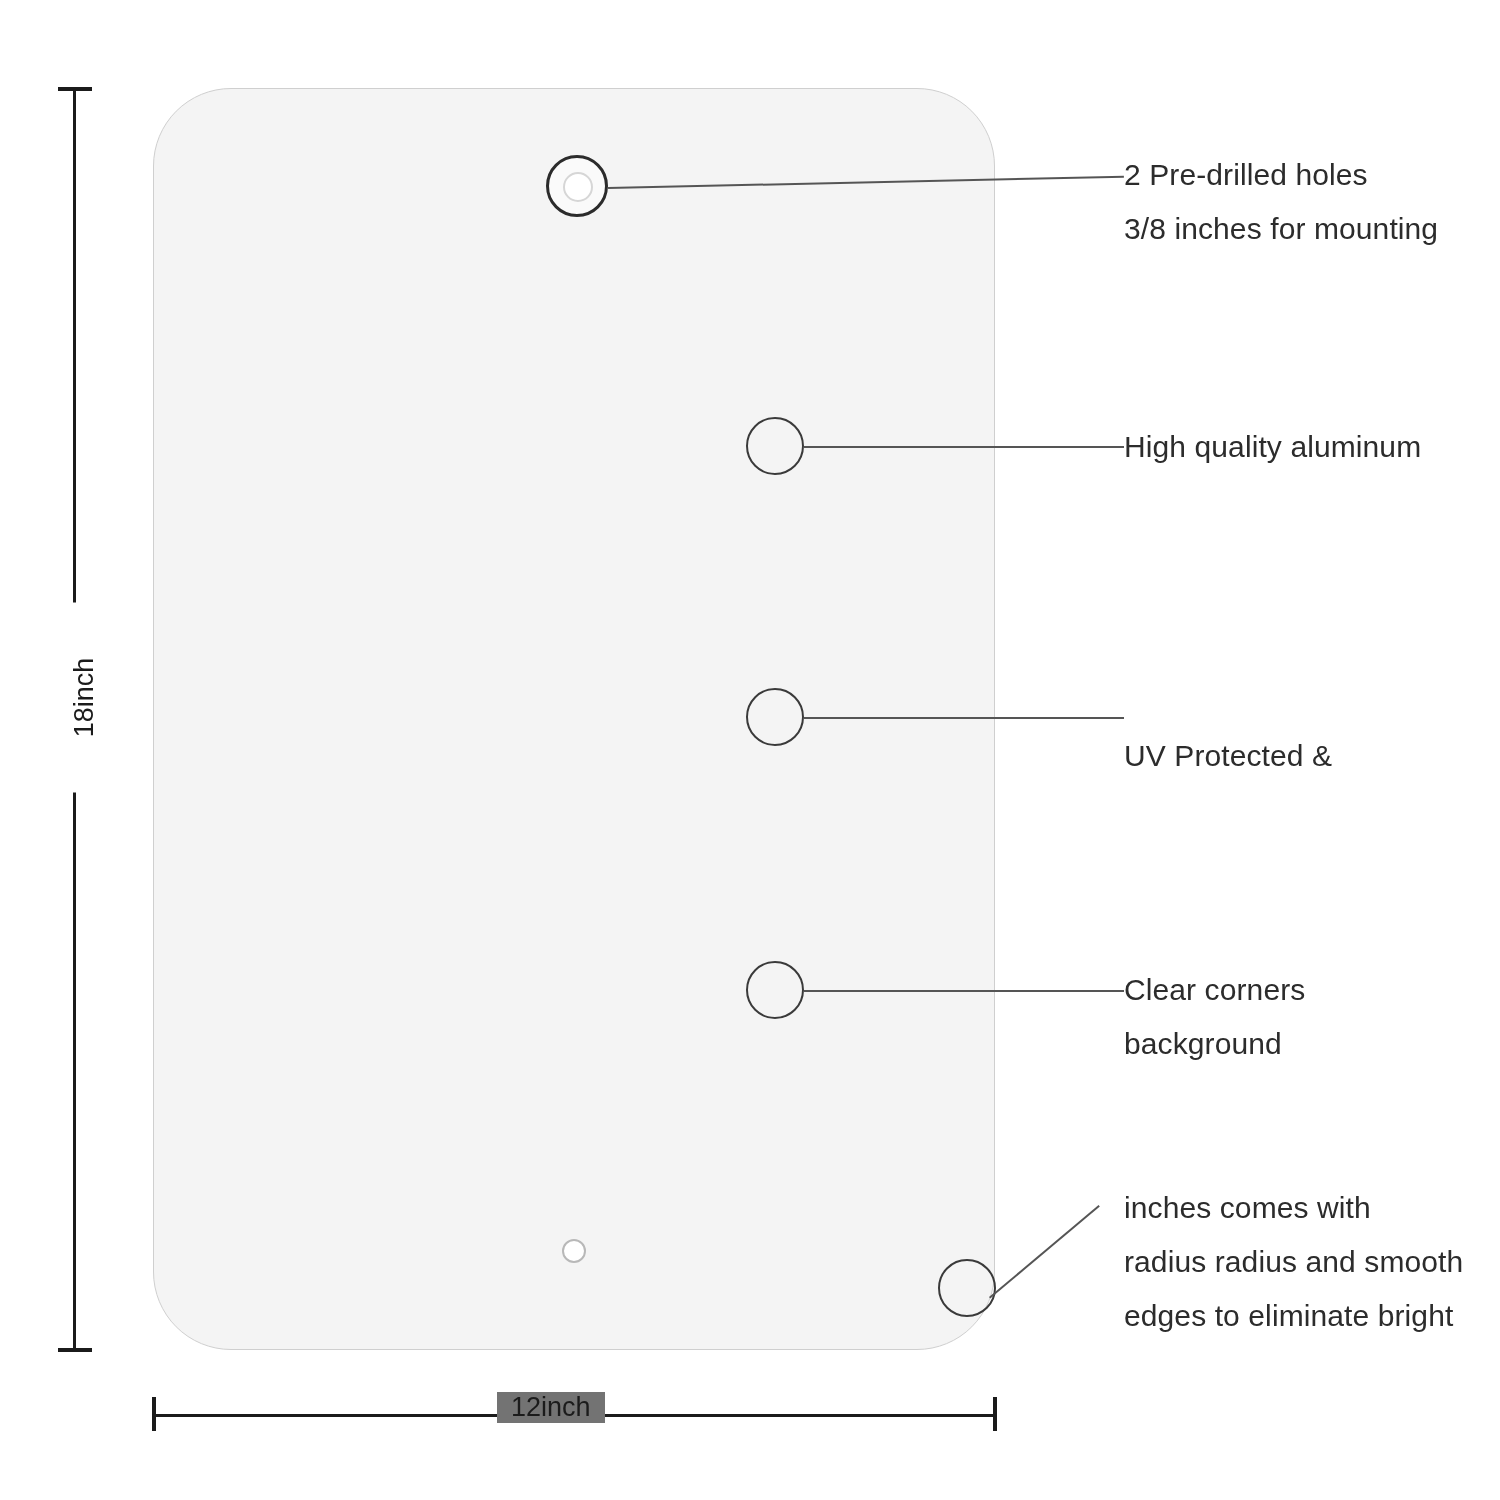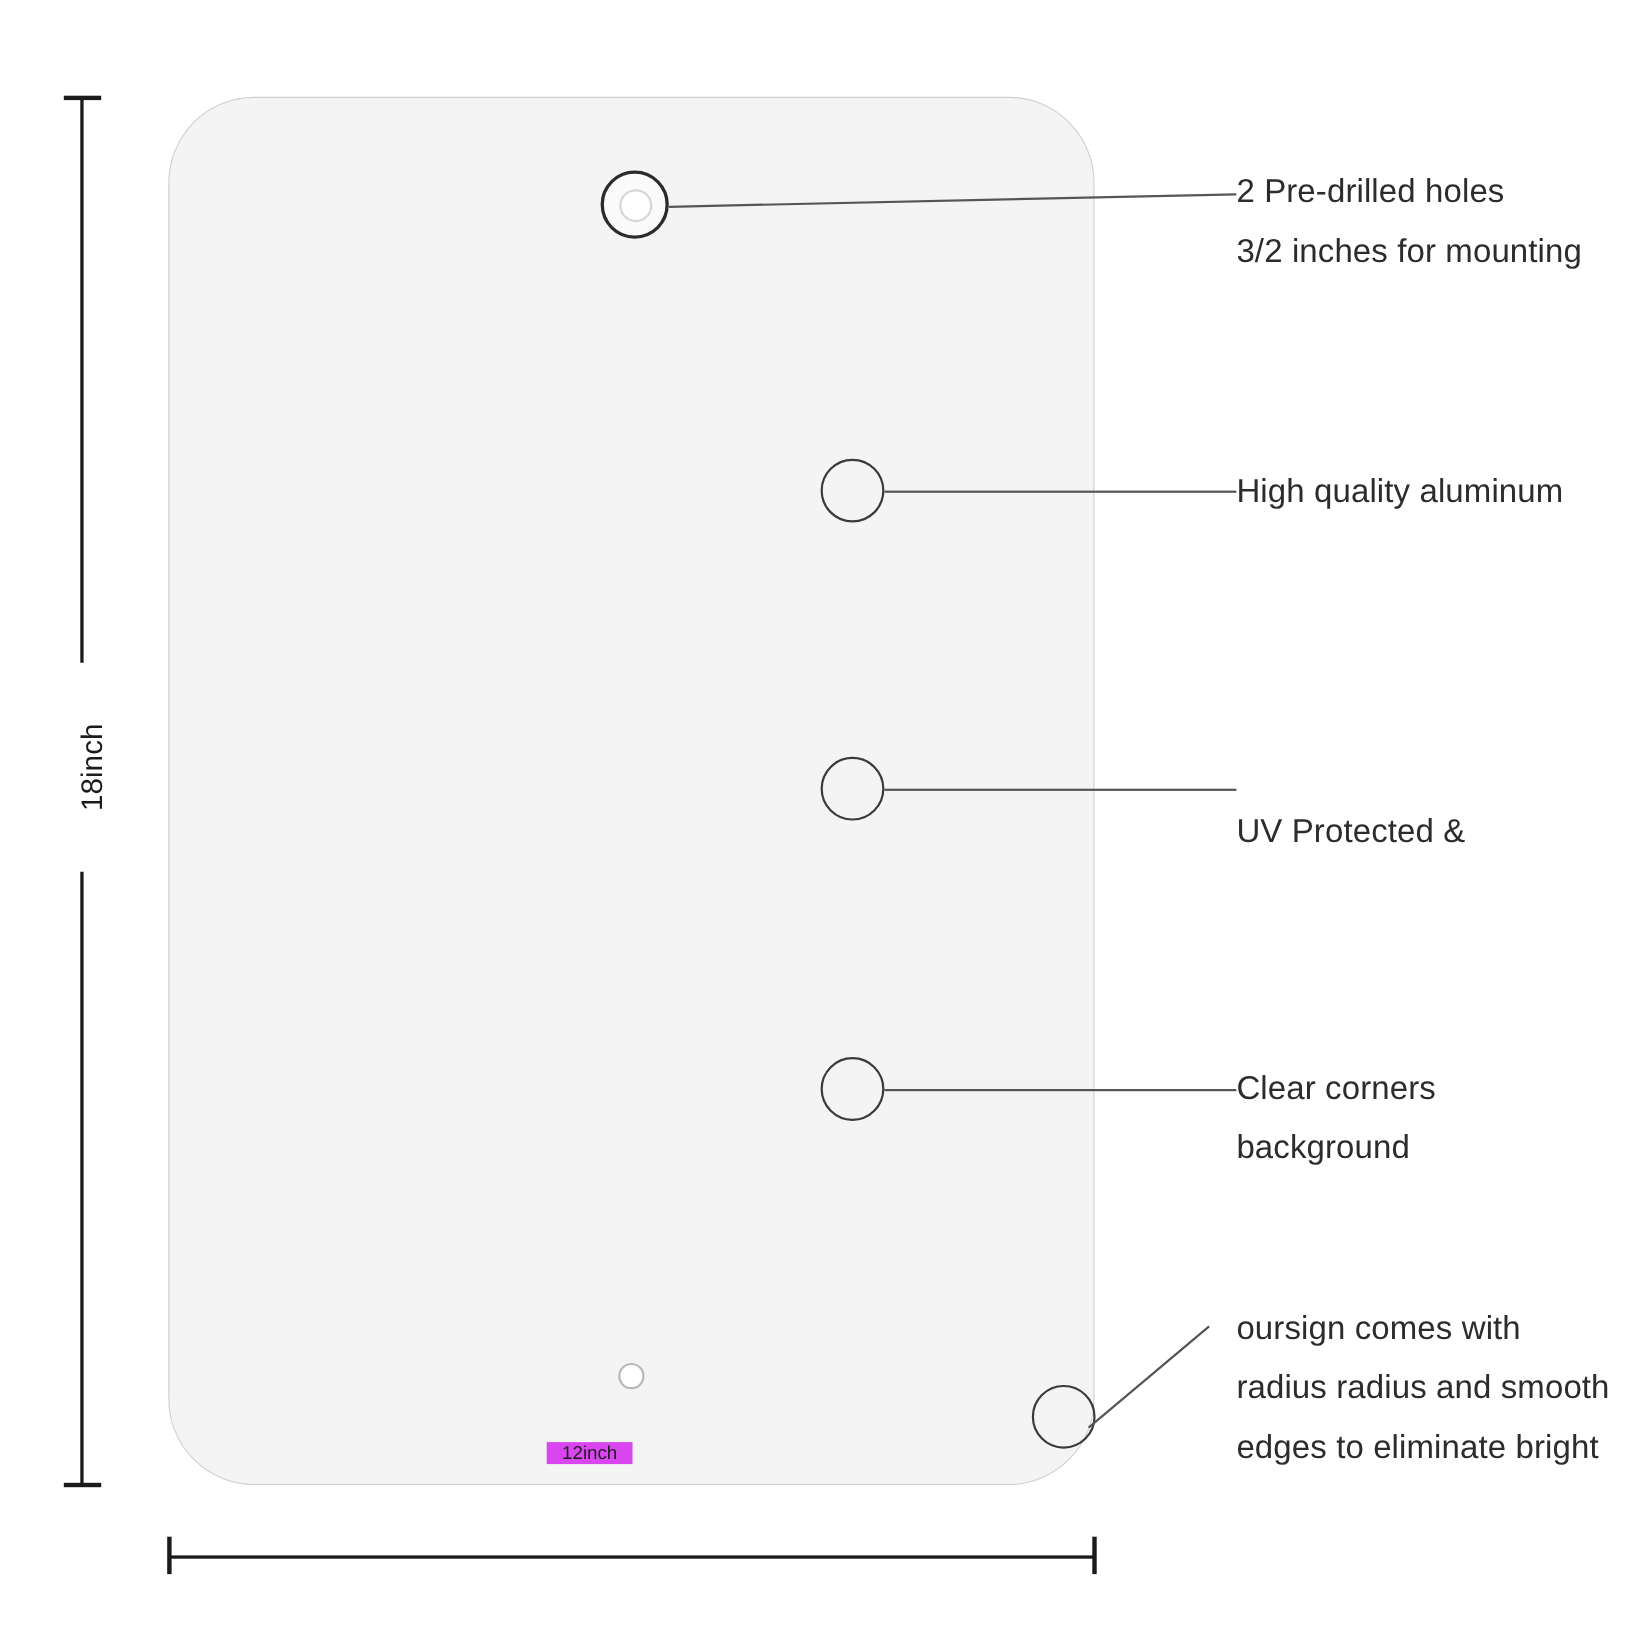--- a/index.html
+++ b/index.html
@@ -143,44 +143,44 @@
   }
   .dim-cap-v {
     position: absolute;
     width: 0;
     height: 34px;
     border-left: 4px solid #1b1b1b;
   }
   #dim-horizontal-label {
     position: absolute;
     left: 497px;
-    top: 1311px;
-    font-size: 17px;
+    top: 1392px;
+    font-size: 27px;
     color: #1b1b1b;
-    background: #d946ef;
+    background: #737373;
     padding: 0 14px;
     font-family: "Liberation Sans", "DejaVu Sans", sans-serif;
   }
 </style>
 </head>
 <body>
 
 <div id="stage">
 
   <div id="sign-panel"></div>
 
   <div class="hole-top">
     <div class="hole-top-inner"></div>
   </div>
   <div class="hole-bottom"></div>
 
   <div class="leader" style="left:608px; top:187px; width:516px; transform:rotate(-1.25deg);"></div>
   <div class="annotation" style="left:1124px; top:148px;">
     <span class="ln">2 Pre-drilled holes</span>
-    <span class="ln">3/2 inches for mounting</span>
+    <span class="ln">3/8 inches for mounting</span>
   </div>
 
   <div class="callout-circle" style="left:746px; top:417px;"></div>
   <div class="leader" style="left:804px; top:446px; width:320px;"></div>
   <div class="annotation" style="left:1124px; top:420px;">
     <span class="ln">High quality aluminum</span>
   </div>
 
   <div class="callout-circle" style="left:746px; top:688px;"></div>
   <div class="leader" style="left:804px; top:717px; width:320px;"></div>
@@ -191,21 +191,21 @@
   <div class="callout-circle" style="left:746px; top:961px;"></div>
   <div class="leader" style="left:804px; top:990px; width:320px;"></div>
   <div class="annotation" style="left:1124px; top:963px;">
     <span class="ln">Clear corners</span>
     <span class="ln">background</span>
   </div>
 
   <div class="callout-circle" style="left:938px; top:1259px;"></div>
   <div class="leader" style="left:989px; top:1297px; width:143px; transform:rotate(-40deg);"></div>
   <div class="annotation" style="left:1124px; top:1181px;">
-    <span class="ln">oursign comes with</span>
+    <span class="ln">inches comes with</span>
     <span class="ln">radius radius and smooth</span>
     <span class="ln">edges to eliminate bright</span>
   </div>
 
   <div id="dim-vertical-line"></div>
   <div class="dim-cap-h" style="left:58px; top:87px;"></div>
   <div class="dim-cap-h" style="left:58px; top:1348px;"></div>
   <div id="dim-vertical-label">18inch</div>
 
   <div id="dim-horizontal-line"></div>

